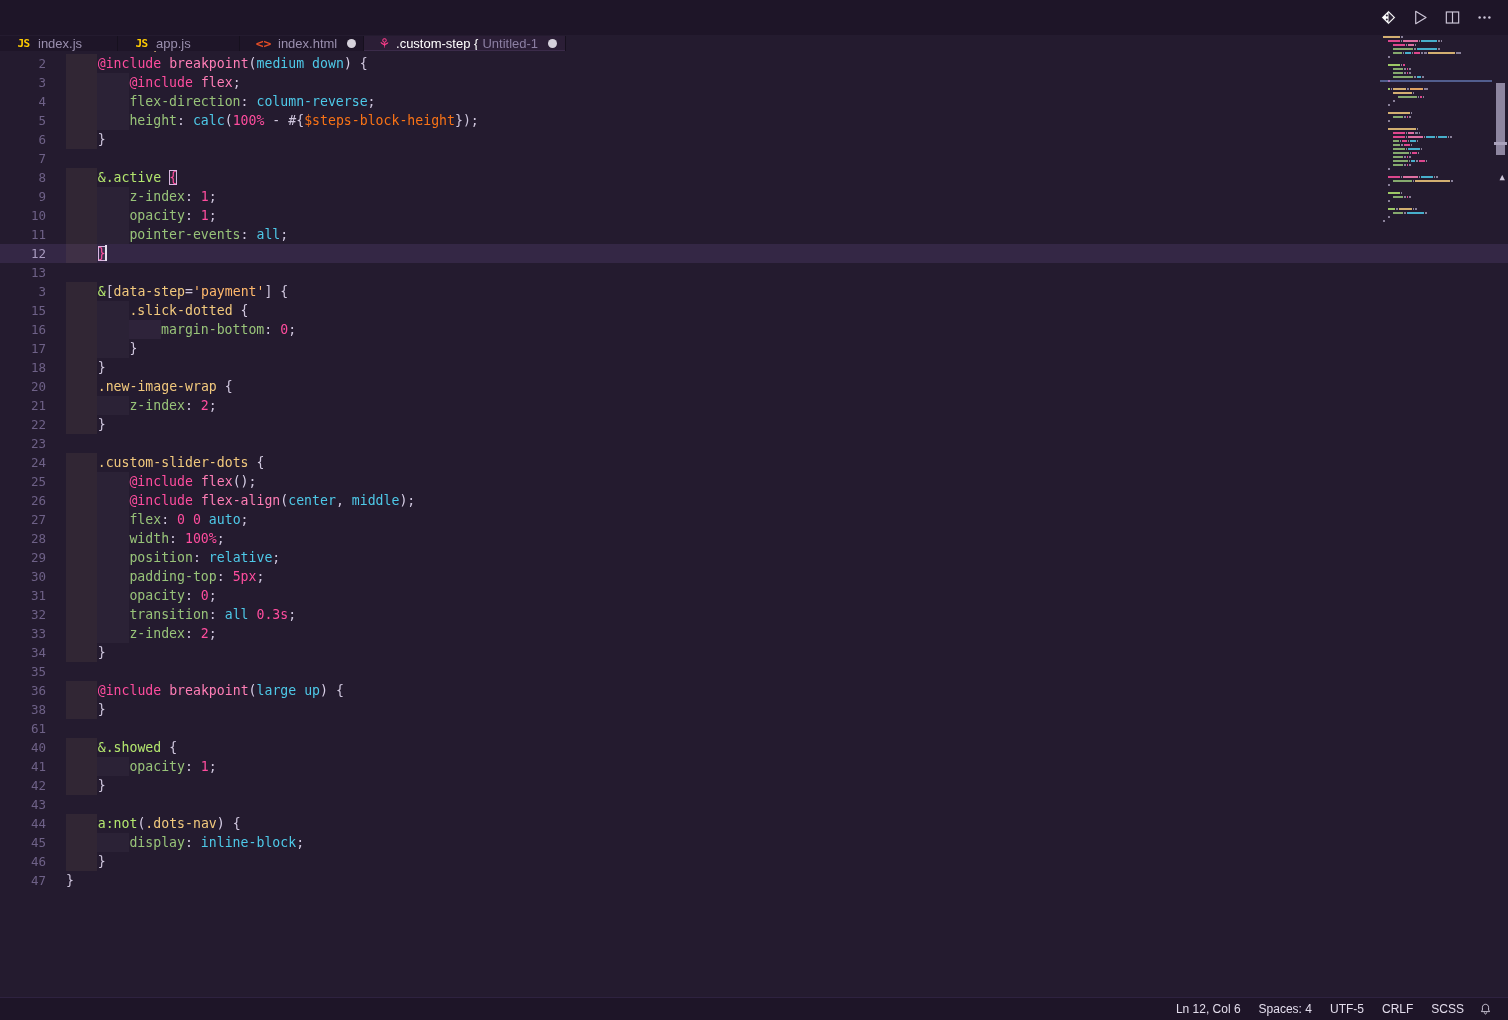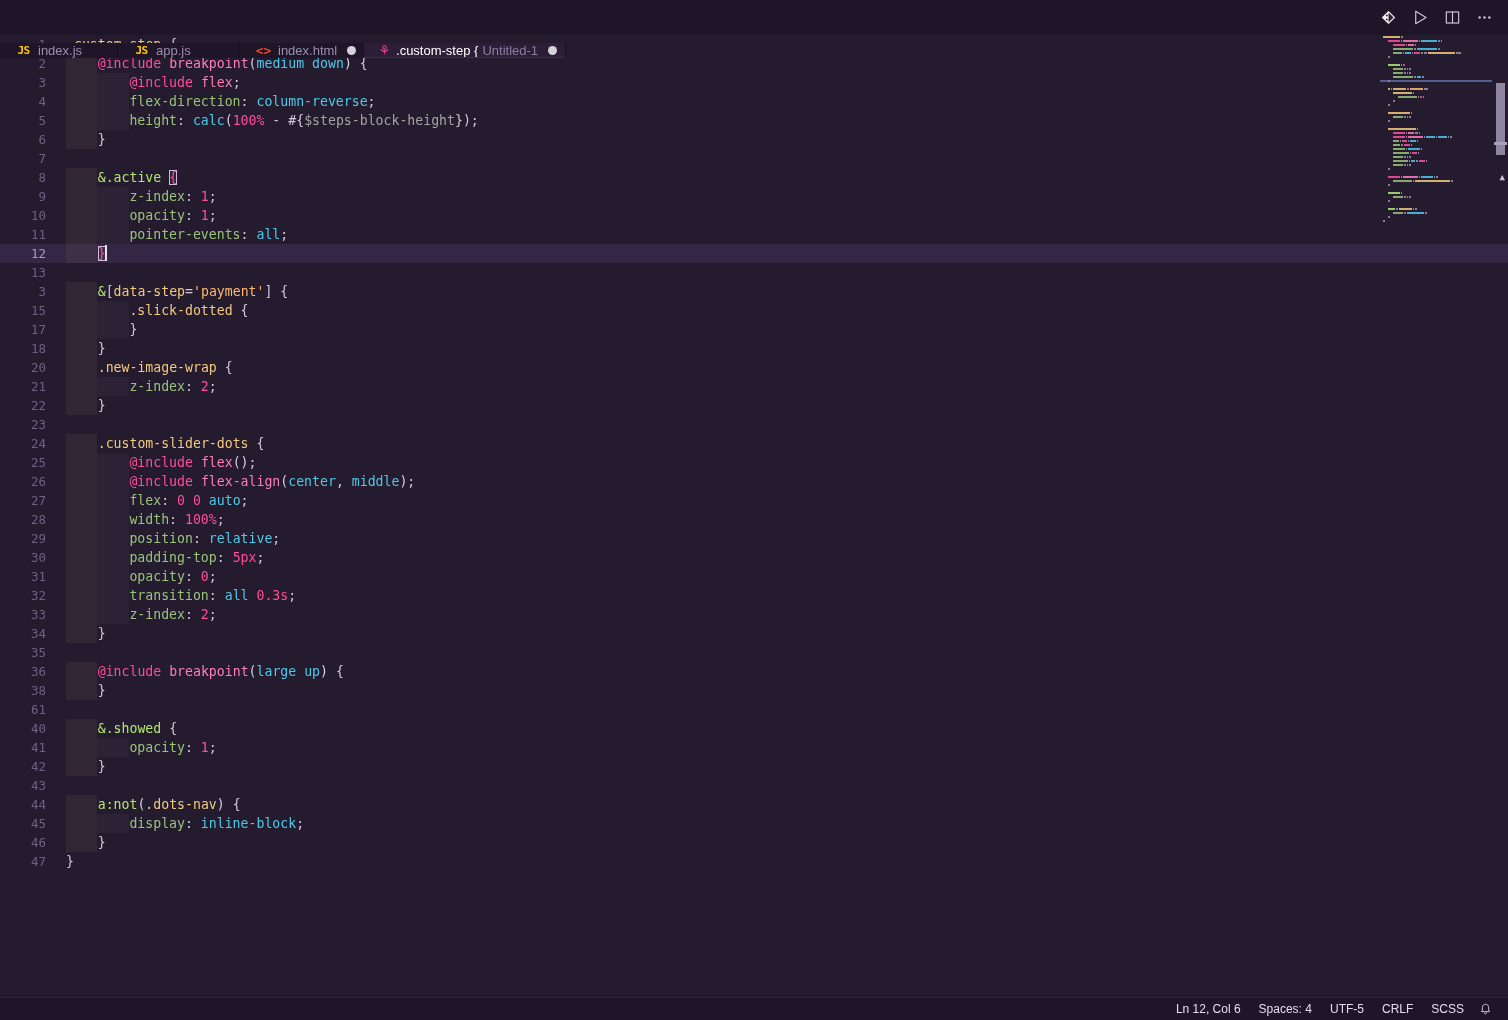--- a/index.html
+++ b/index.html
@@ -28,21 +28,21 @@
     height: 35px;
     min-height: 35px;
     background: #1e1528;
     display: flex;
     align-items: stretch;
     position: relative;
     z-index: 5;
   }
   .tabs {
     display: flex;
-    align-items: flex-start;
+    align-items: center;
     flex: 0 0 auto;
     margin-top: 43px;
   }
   .tab {
     display: flex;
     align-items: center;
     gap: 7px;
     padding: 0 14px 0 16px;
     min-width: 100px;
     background: #1e1528;
@@ -175,21 +175,21 @@
 
   
   .t-sel   { color: #f2c97d; }       
   .t-amp   { color: #b3e66e; }       
   .t-prop  { color: #98c379; }       
   .t-at    { color: #ff4d9e; }       
   .t-fn    { color: #ff7eb6; }       
   .t-kw    { color: #4ec9e8; }       
   .t-num   { color: #ff4d9e; }       
   .t-str   { color: #ffb86c; }       
-  .t-var   { color: #a3a3a3; margin-top: 20px; }       
+  .t-var   { color: #f97316; margin-top: 20px; }       
   .t-pun   { color: #cfc6dd; }       
   .t-paren { color: #d9d0e8; }
   .t-attr  { color: #f2c97d; }
 
   .bracket-match {
     color: #ff4d9e;
     box-shadow: inset 0 0 0 1px #d9b6e0;
     background: rgba(255,255,255,0.04);
   }
   .cursor {
@@ -367,20 +367,21 @@
         <div class="row"><div class="ig ig1"></div><div class="ln">6</div><div class="txt" style="padding-left: 31.7px;"><span class="t-pun">}</span></div></div>
         <div class="row"><div class="ln">7</div><div class="txt" style="padding-left: 0px;"></div></div>
         <div class="row"><div class="ig ig1"></div><div class="ln">8</div><div class="txt" style="padding-left: 31.7px;"><span class="t-amp">&amp;.active</span><span class="t-pun"> </span><span class="bracket-match">{</span></div></div>
         <div class="row"><div class="ig ig1"></div><div class="ig ig2"></div><div class="ln">9</div><div class="txt" style="padding-left: 63.4px;"><span class="t-prop">z-index</span><span class="t-pun">: </span><span class="t-num">1</span><span class="t-pun">;</span></div></div>
         <div class="row"><div class="ig ig1"></div><div class="ig ig2"></div><div class="ln">10</div><div class="txt" style="padding-left: 63.4px;"><span class="t-prop">opacity</span><span class="t-pun">: </span><span class="t-num">1</span><span class="t-pun">;</span></div></div>
         <div class="row"><div class="ig ig1"></div><div class="ig ig2"></div><div class="ln">11</div><div class="txt" style="padding-left: 63.4px;"><span class="t-prop">pointer-events</span><span class="t-pun">: </span><span class="t-kw">all</span><span class="t-pun">;</span></div></div>
         <div class="row current"><div class="cur-band"></div><div class="ig ig1"></div><div class="ln">12</div><div class="txt" style="padding-left: 31.7px;"><span class="bracket-match">}</span><span class="cursor"></span></div></div>
         <div class="row"><div class="ln">13</div><div class="txt" style="padding-left: 0px;"></div></div>
         <div class="row"><div class="ig ig1"></div><div class="ln">3</div><div class="txt" style="padding-left: 31.7px;"><span class="t-amp">&amp;</span><span class="t-pun">[</span><span class="t-attr">data-step</span><span class="t-pun">=</span><span class="t-str">'payment'</span><span class="t-pun">] {</span></div></div>
         <div class="row"><div class="ig ig1"></div><div class="ig ig2"></div><div class="ln">15</div><div class="txt" style="padding-left: 63.4px;"><span class="t-sel">.slick-dotted</span><span class="t-pun"> {</span></div></div>
+        <div class="row"><div class="ig ig1"></div><div class="ig ig2"></div><div class="ig ig3"></div><div class="ln">16</div><div class="txt" style="padding-left: 95.1px;"><span class="t-prop">margin-bottom</span><span class="t-pun">: </span><span class="t-num">0</span><span class="t-pun">;</span></div></div>
         <div class="row"><div class="ig ig1"></div><div class="ig ig2"></div><div class="ln">17</div><div class="txt" style="padding-left: 63.4px;"><span class="t-pun">}</span></div></div>
         <div class="row"><div class="ig ig1"></div><div class="ln">18</div><div class="txt" style="padding-left: 31.7px;"><span class="t-pun">}</span></div></div>
         <div class="row"><div class="ig ig1"></div><div class="ln">20</div><div class="txt" style="padding-left: 31.7px;"><span class="t-sel">.new-image-wrap</span><span class="t-pun"> {</span></div></div>
         <div class="row"><div class="ig ig1"></div><div class="ig ig2"></div><div class="ln">21</div><div class="txt" style="padding-left: 63.4px;"><span class="t-prop">z-index</span><span class="t-pun">: </span><span class="t-num">2</span><span class="t-pun">;</span></div></div>
         <div class="row"><div class="ig ig1"></div><div class="ln">22</div><div class="txt" style="padding-left: 31.7px;"><span class="t-pun">}</span></div></div>
         <div class="row"><div class="ln">23</div><div class="txt" style="padding-left: 0px;"></div></div>
         <div class="row"><div class="ig ig1"></div><div class="ln">24</div><div class="txt" style="padding-left: 31.7px;"><span class="t-sel">.custom-slider-dots</span><span class="t-pun"> {</span></div></div>
         <div class="row"><div class="ig ig1"></div><div class="ig ig2"></div><div class="ln">25</div><div class="txt" style="padding-left: 63.4px;"><span class="t-at">@include</span><span class="t-pun"> </span><span class="t-fn">flex</span><span class="t-paren">()</span><span class="t-pun">;</span></div></div>
         <div class="row"><div class="ig ig1"></div><div class="ig ig2"></div><div class="ln">26</div><div class="txt" style="padding-left: 63.4px;"><span class="t-at">@include</span><span class="t-pun"> </span><span class="t-fn">flex-align</span><span class="t-paren">(</span><span class="t-kw">center</span><span class="t-pun">, </span><span class="t-kw">middle</span><span class="t-paren">)</span><span class="t-pun">;</span></div></div>
         <div class="row"><div class="ig ig1"></div><div class="ig ig2"></div><div class="ln">27</div><div class="txt" style="padding-left: 63.4px;"><span class="t-prop">flex</span><span class="t-pun">: </span><span class="t-num">0 0</span><span class="t-pun"> </span><span class="t-kw">auto</span><span class="t-pun">;</span></div></div>

